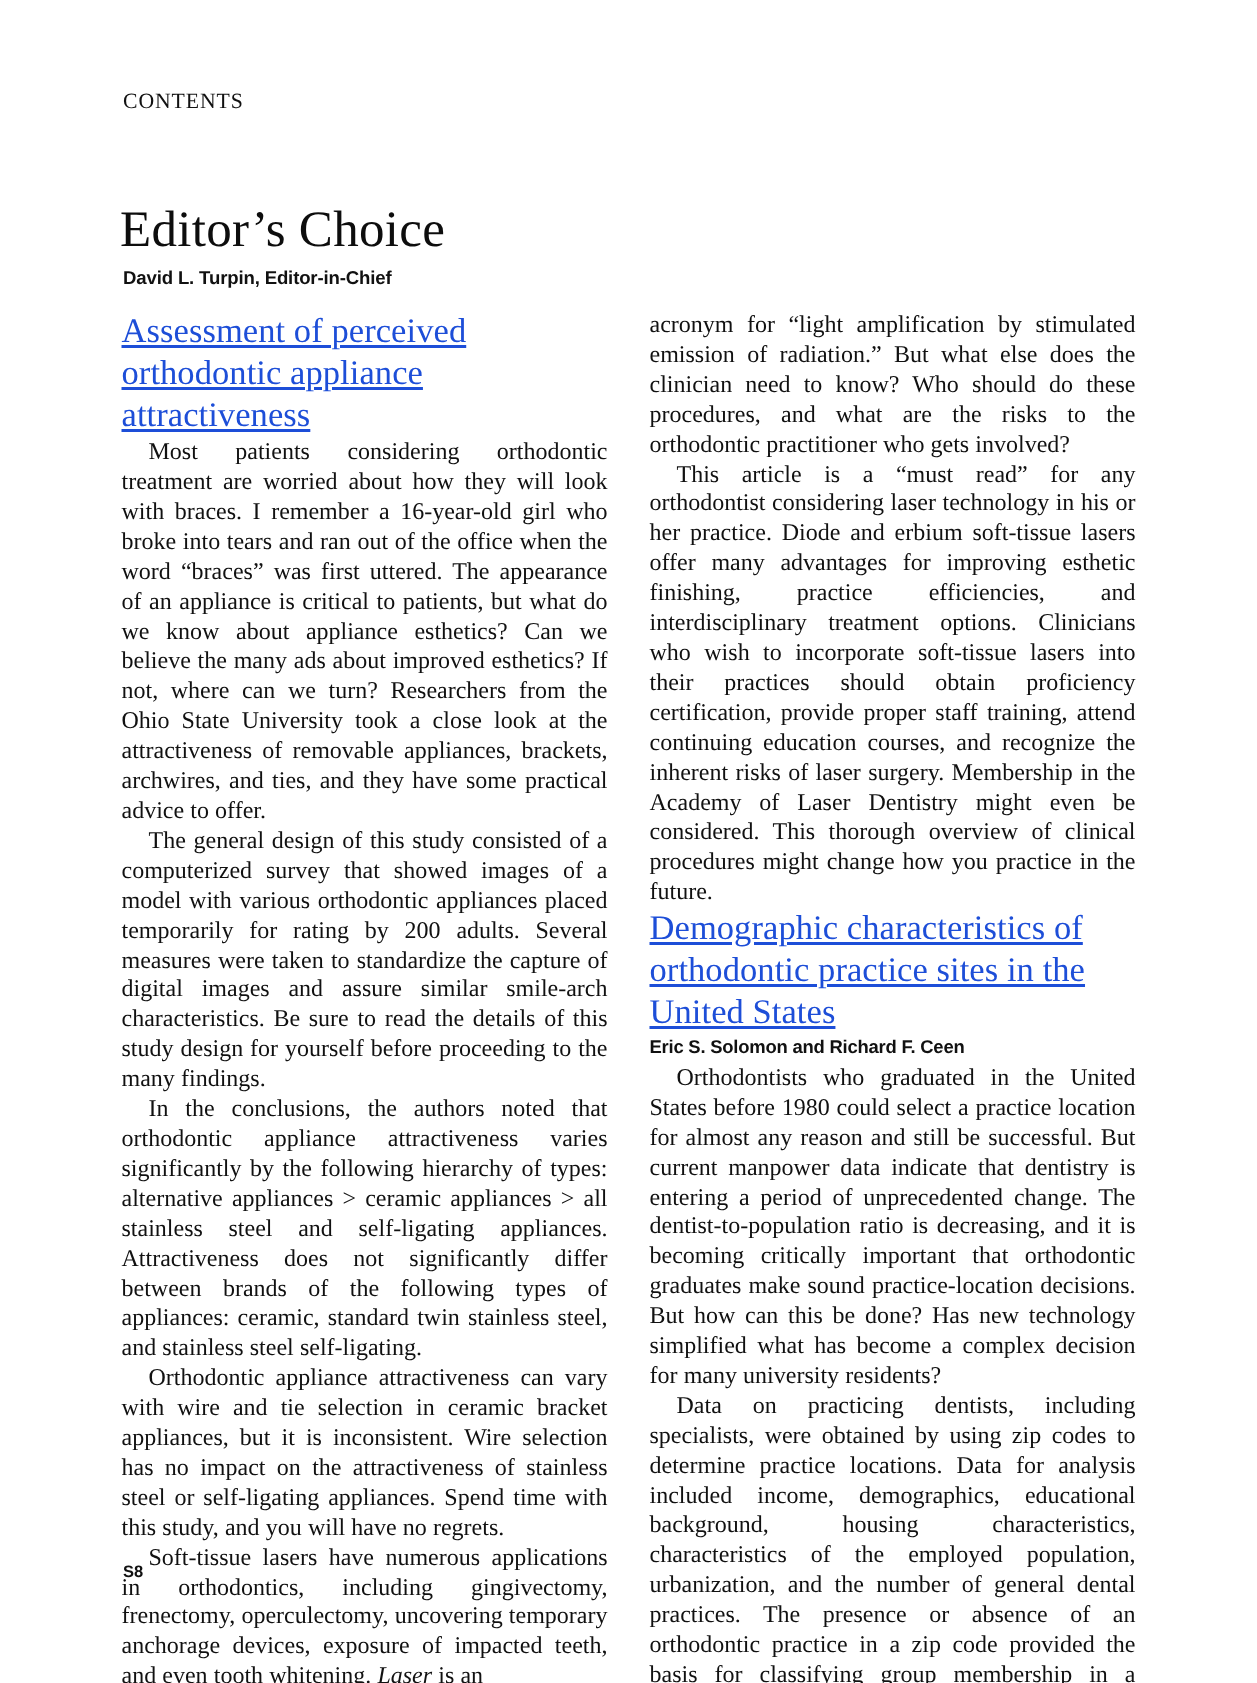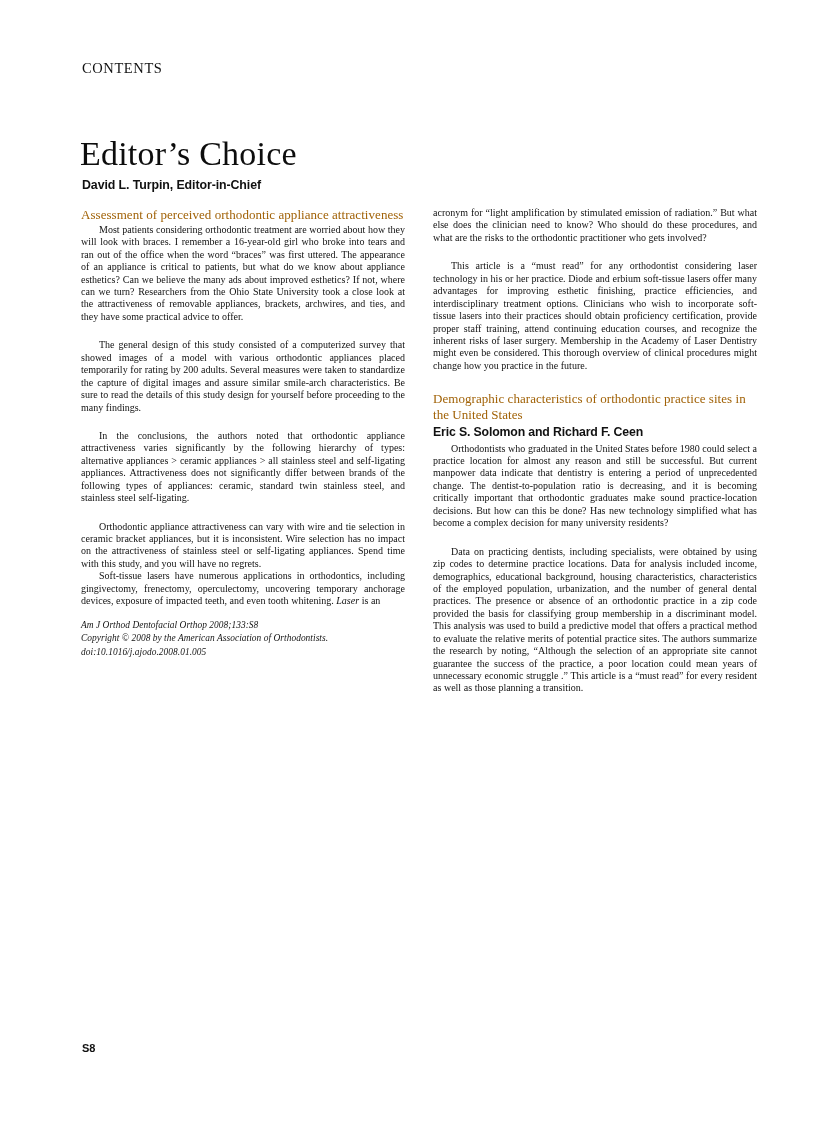--- a/index.html
+++ b/index.html
@@ -62,53 +62,54 @@
   .col {
     position: absolute;
     top: 0;
     width: 324px;
   }
   .col-left  { left: 81px; }
   .col-right { left: 433px; }
 
   h2.article-title {
     font-family: "Liberation Serif", "DejaVu Serif", serif;
-    font-size: 13px;
+    font-size: 23px;
     font-weight: normal;
     line-height: 1.22;
     margin: 0 0 1px 0;
-    color: #a16207;
+    color: #1d4ed8;
     letter-spacing: 0.05px;
+    text-decoration: underline;
   }
-  h2.article-title.spaced-above { margin-top: 19px; }
+  h2.article-title.spaced-above { }
 
   .authors {
     font-family: "Liberation Sans", "DejaVu Sans", sans-serif;
     font-size: 12.3px;
     font-weight: bold;
     line-height: 1.27;
     margin: 2px 0 2px 0;
     color: #111111;
     letter-spacing: -0.15px;
   }
 
   p.body {
     font-family: "Liberation Serif", "DejaVu Serif", serif;
-    font-size: 10px;
+    font-size: 16px;
     line-height: 1.245;
     text-align: justify;
     text-justify: inter-word;
     margin: 0;
     text-indent: 18px;
     color: #111111;
     -webkit-hyphens: auto;
     hyphens: auto;
     word-spacing: 0.1px;
   }
-  p.body + p.body { margin-top: 16px; }
+  p.body + p.body { margin-top: 0; }
 
   .it { font-style: italic; }
 
   
   .footnote {
     margin-top: 11px;
     font-family: "Liberation Serif", "DejaVu Serif", serif;
     font-size: 9.4px;
     line-height: 1.44;
     color: #141414;

